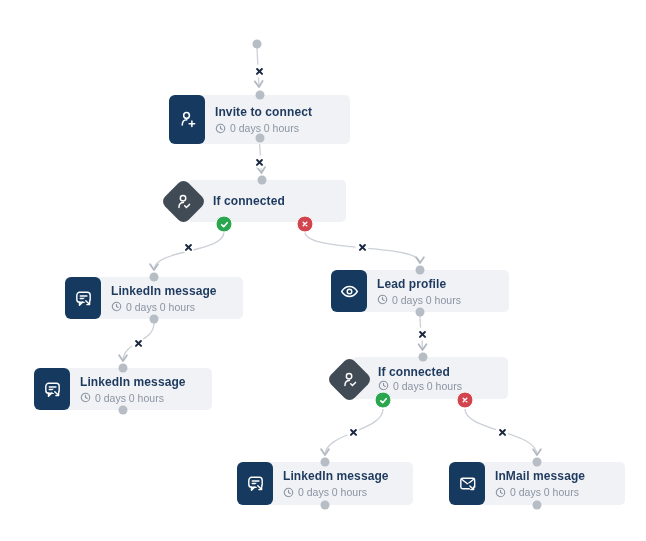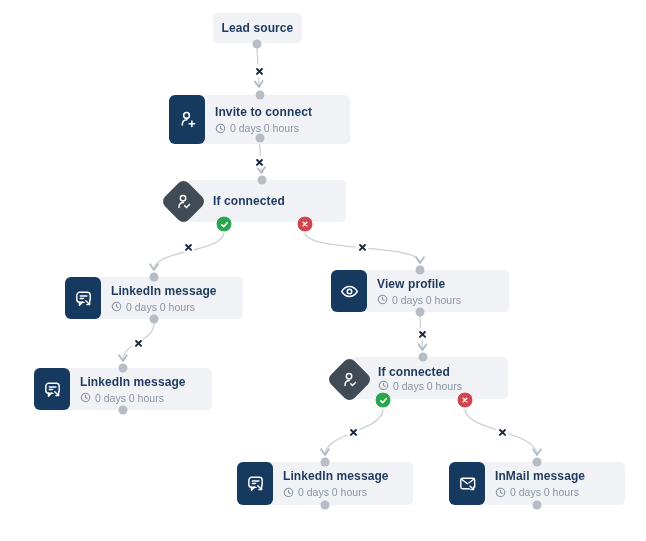--- a/index.html
+++ b/index.html
@@ -60,23 +60,20 @@
       <path d="M259.5,142 L261.5,173" marker-end="url(#arrow)"></path>
       <path d="M224,232 C224,253 154,249 154,270" marker-end="url(#arrow)"></path>
       <path d="M305,232 C305,253 420,243 420,263" marker-end="url(#arrow)"></path>
       <path d="M154,323 C154,343 123,341 123,361" marker-end="url(#arrow)"></path>
       <path d="M420,316 C420,333 422.5,333 422.5,350" marker-end="url(#arrow)"></path>
       <path d="M383,409 C383,431 325,433 325,455" marker-end="url(#arrow)"></path>
       <path d="M465,409 C465,431 537,431 537,455" marker-end="url(#arrow)"></path>
     </g>
   </svg>
 
-  <div class="node source z2" style="left:213px;top:13px;width:89px;height:30px;">
-    <span class="title">Lead source</span>
-  </div>
 
   <div class="node action z2" style="left:169px;top:95px;width:181px;height:49px;">
     <div class="icon-box">
       <svg width="21" height="21" viewBox="0 0 22 22" fill="none" stroke="#ffffff" stroke-width="1.6" stroke-linecap="round">
         <circle cx="10" cy="6.7" r="3"></circle>
         <path d="M5.5,16.8 C5.5,13 7.7,11.3 10.4,11.3"></path>
         <path d="M15.6,12.6 v5.8 M12.7,15.5 h5.8"></path>
       </svg>
     </div>
     <div class="node-text">
@@ -147,21 +144,21 @@
   </div>
 
   <div class="node action z2" style="left:331px;top:270px;width:178px;height:42px;">
     <div class="icon-box">
       <svg width="21" height="21" viewBox="0 0 22 22" fill="none" stroke="#ffffff" stroke-width="1.5" stroke-linecap="round" stroke-linejoin="round">
         <path d="M2.8,11 C5.2,7.2 8,5.8 11,5.8 C14,5.8 16.8,7.2 19.2,11 C16.8,14.8 14,16.2 11,16.2 C8,16.2 5.2,14.8 2.8,11 Z"></path>
         <circle cx="11" cy="11" r="2.4"></circle>
       </svg>
     </div>
     <div class="node-text">
-      <span class="title">View profile</span>
+      <span class="title">Lead profile</span>
       <span class="delay">
         <svg width="11" height="11" viewBox="0 0 12 12" fill="none" stroke="#8b94a3" stroke-width="1.2" stroke-linecap="round">
           <circle cx="6" cy="6" r="4.6"></circle>
             <path d="M6,3.6 V6 L7.9,7"></path>
         </svg>
         <span>0 days 0 hours</span>
       </span>
     </div>
   </div>
 

